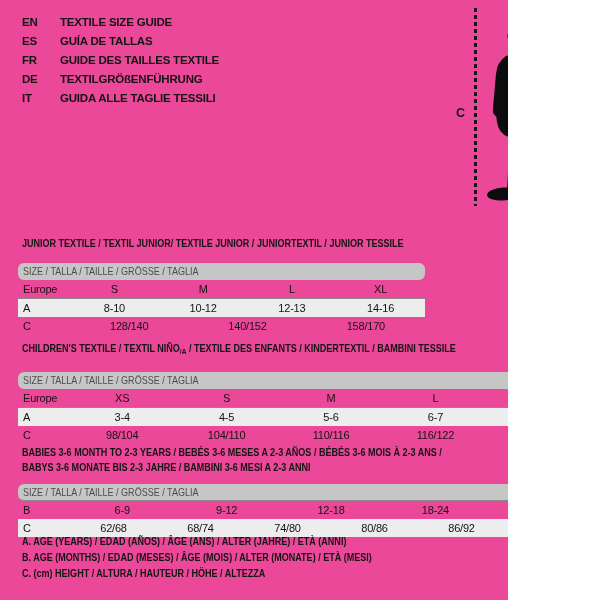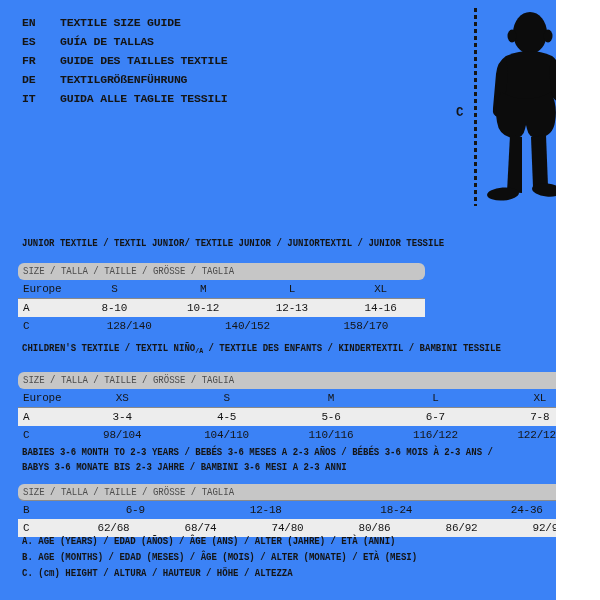--- a/index.html
+++ b/index.html
@@ -4,22 +4,22 @@
 <style>
   :root{
     --bar:#c6c6c6;
     --shade:#ededed;
     --rule:#8a8a8a;
     --ink:#141414;
     --bar-ink:#4c4c4c;
   }
   html,body{margin:0;padding:0;background:#ffffff;}
   #page{
-    position:relative;width:556px;height:600px;background:#3b82f6;
-    font-family:Liberation Mono, monospace;color:var(--ink);overflow:hidden;
+    position:relative;width:508px;height:600px;background:#ec4899;
+    font-family:Liberation Sans, sans-serif;color:var(--ink);overflow:hidden;
   }
   
   .lang-block{position:absolute;left:22px;top:13px;}
   .lang-row{display:flex;height:19px;line-height:19px;font-size:11.5px;font-weight:bold;letter-spacing:-0.2px;}
   .lang-code{width:38px;}
   
   .figure{position:absolute;left:450px;top:6px;width:140px;height:205px;}
   .dash{position:absolute;left:24px;top:2px;width:3px;height:198px;
         background:repeating-linear-gradient(to bottom,#161616 0px,#161616 4px,transparent 4px,transparent 7px);}
   .c-label{position:absolute;left:6px;top:100px;font-size:12.5px;font-weight:bold;}
@@ -162,20 +162,21 @@
   <section class="sec sec-babies">
     <h2 class="ttl">
         <div class="ttl-line"><span class="condensed"><span>BABIES 3-6 MONTH TO 2-3 YEARS / BEBÉS 3-6 MESES A 2-3 AÑOS / BÉBÉS 3-6 MOIS À 2-3 ANS /</span></span></div>
         <div class="ttl-line"><span class="condensed"><span>BABYS 3-6 MONATE BIS 2-3 JAHRE / BAMBINI 3-6 MESI A 2-3 ANNI</span></span></div>
       </h2>
     <div class="size-table">
         <div class="size-bar ruled"><span class="condensed">SIZE / TALLA / TAILLE / GRÖSSE / TAGLIA</span></div>
         <div class="trow">
           <span class="label-cell">B</span>
           <span class="val-cell">6-9</span>
+          <span class="val-cell">9-12</span>
           <span class="val-cell">12-18</span>
           <span class="val-cell">18-24</span>
           <span class="val-cell">24-36</span>
         </div>
         <div class="trow shaded">
           <span class="label-cell">C</span>
           <span class="val-cell">62/68</span>
           <span class="val-cell">68/74</span>
           <span class="val-cell">74/80</span>
           <span class="val-cell">80/86</span>

